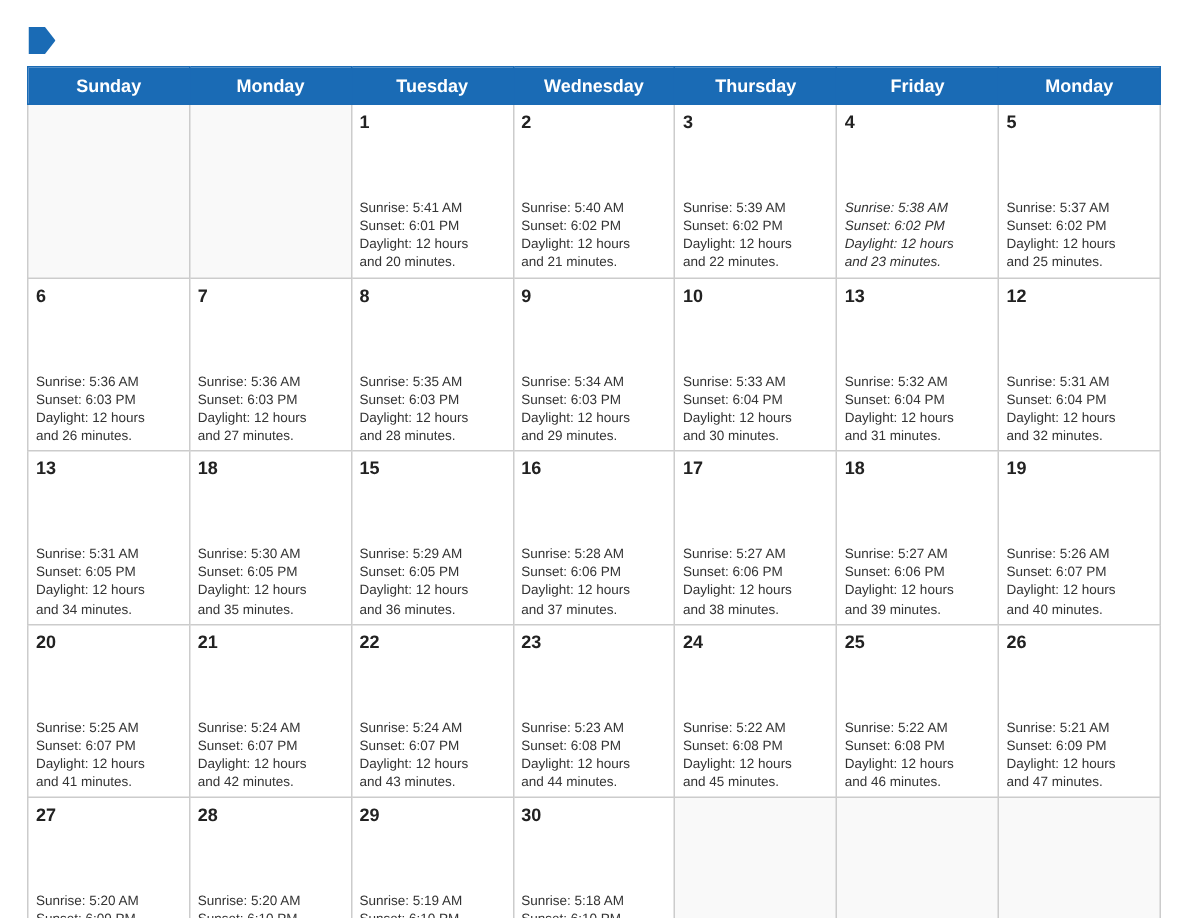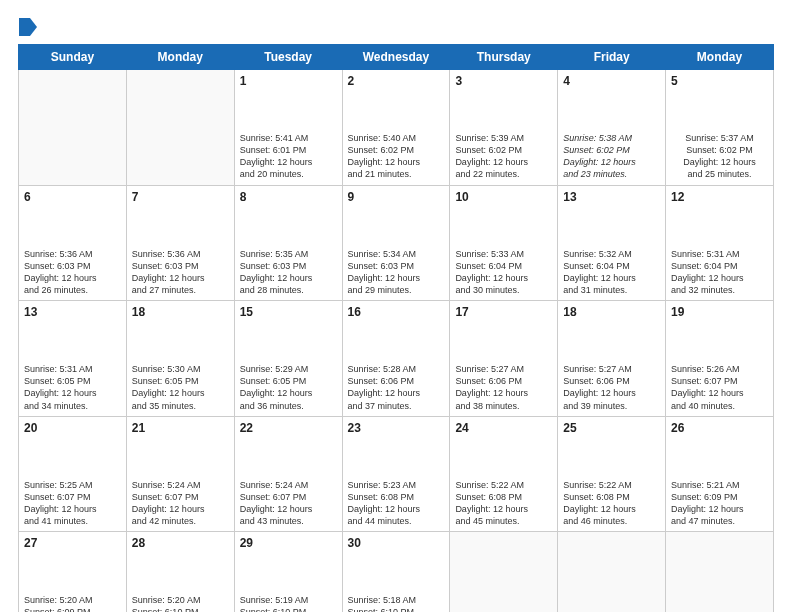--- a/index.html
+++ b/index.html
@@ -143,21 +143,21 @@
           </td>
           <td>
             <span class="day-num">4</span>
             <div class="day-info" style="white-space: pre-line; font-style: italic;">Sunrise: 5:38 AM
 Sunset: 6:02 PM
 Daylight: 12 hours
 and 23 minutes.</div>
           </td>
           <td>
             <span class="day-num">5</span>
-            <div class="day-info" style="white-space: pre-line; text-align: center;">Sunrise: 5:37 AM
+            <div class="day-info" style="white-space: pre-line;">Sunrise: 5:37 AM
 Sunset: 6:02 PM
 Daylight: 12 hours
 and 25 minutes.</div>
           </td>
         </tr>
         <tr>
           <td>
             <span class="day-num">6</span>
             <div class="day-info" style="white-space: pre-line;">Sunrise: 5:36 AM
 Sunset: 6:03 PM

